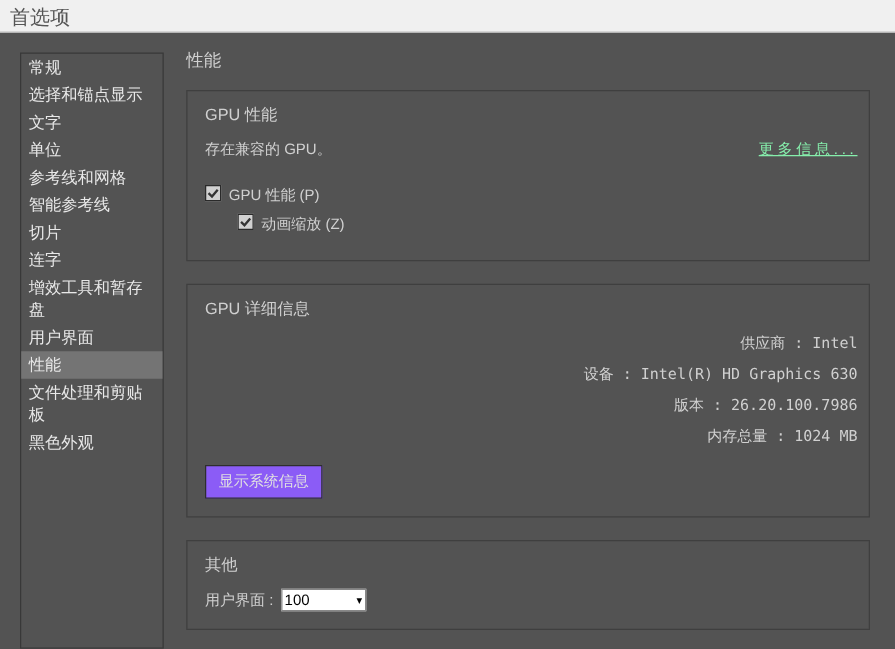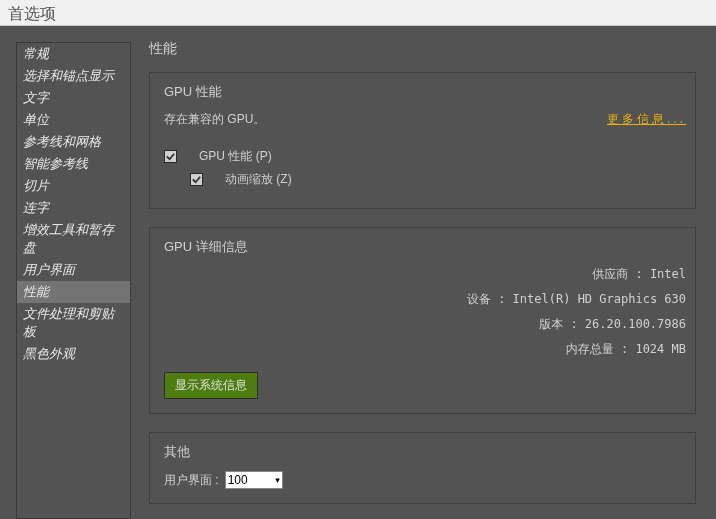--- a/index.html
+++ b/index.html
@@ -21,21 +21,20 @@
 }
 .main {
   display: flex;
   height: calc(100% - 26px);
 }
 .sidebar {
   width: 115px;
   margin: 16px 0 0 16px;
   background: #535353;
   border: 1px solid #383838;
-  font-style: italic;
 }
 .sidebar-item {
   padding: 2px 6px;
   cursor: default;
   color: #e8e8e8;
   font-size: 13px;
   line-height: 18px;
 }
 .sidebar-item.selected {
   background: #747474;
@@ -59,64 +58,62 @@
   font-size: 13px;
   margin-bottom: 10px;
 }
 .status-row {
   display: flex;
   justify-content: space-between;
   align-items: baseline;
   margin-bottom: 20px;
 }
 .link {
-  color: #eab308;
+  color: #86efac;
   text-decoration: underline;
   letter-spacing: 3px;
 }
 .checkbox-row {
   display: flex;
-  align-items: center;
   margin-bottom: 6px;
-  gap: 16px;
 }
 .checkbox-row.indent { margin-left: 26px; }
 .chk {
   width: 13px; height: 13px;
   border: 1px solid #2a2a2a;
   background: #d0d0d0;
   margin-right: 6px;
   display: inline-flex;
   align-items: center;
   justify-content: center;
 }
 .chk svg { width: 11px; height: 11px; }
 .kv { margin-bottom: 8px; font-family: "Microsoft YaHei", Consolas, monospace; text-align: right; }
 .btn {
   display: inline-block;
   border: 1px solid #2e2e2e;
-  background: #4d7c0f;
+  background: #8b5cf6;
   padding: 4px 10px;
   margin-top: 6px;
   font-size: 12px;
   color: #e0e0e0;
   text-align: center;
 }
 .select-row {
   display: flex;
   align-items: center;
   gap: 6px;
 }
 .select {
   background: #fff;
   color: #000;
   border: 1px solid #888;
   padding: 1px 2px;
   font-size: 12px;
-  width: 58px;
+  width: 68px;
   display: flex;
   justify-content: space-between;
   align-items: center;
 }
 .select .caret { font-size: 9px; }
 </style>
 </head>
 <body>
 
 <div class="titlebar">

